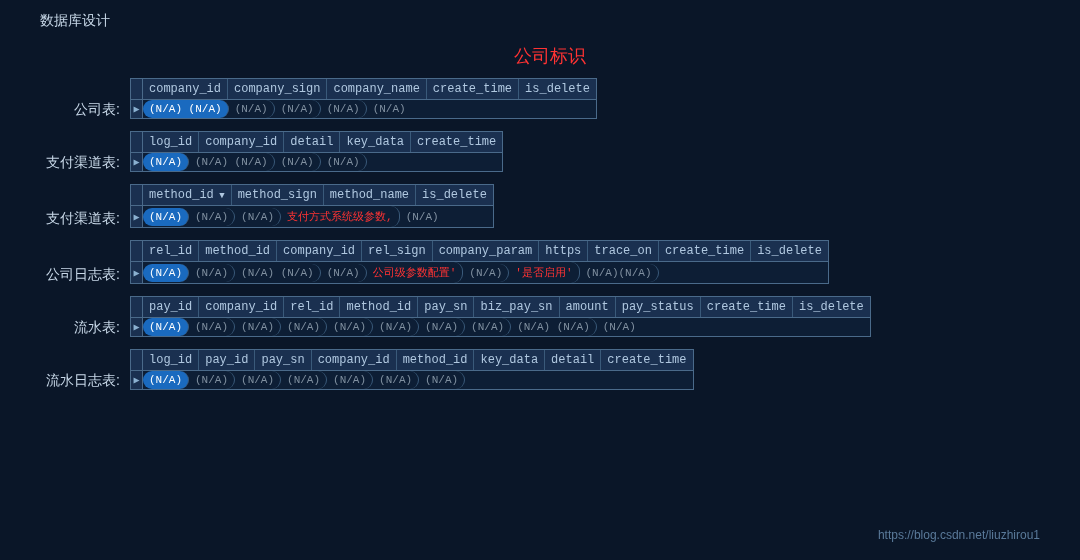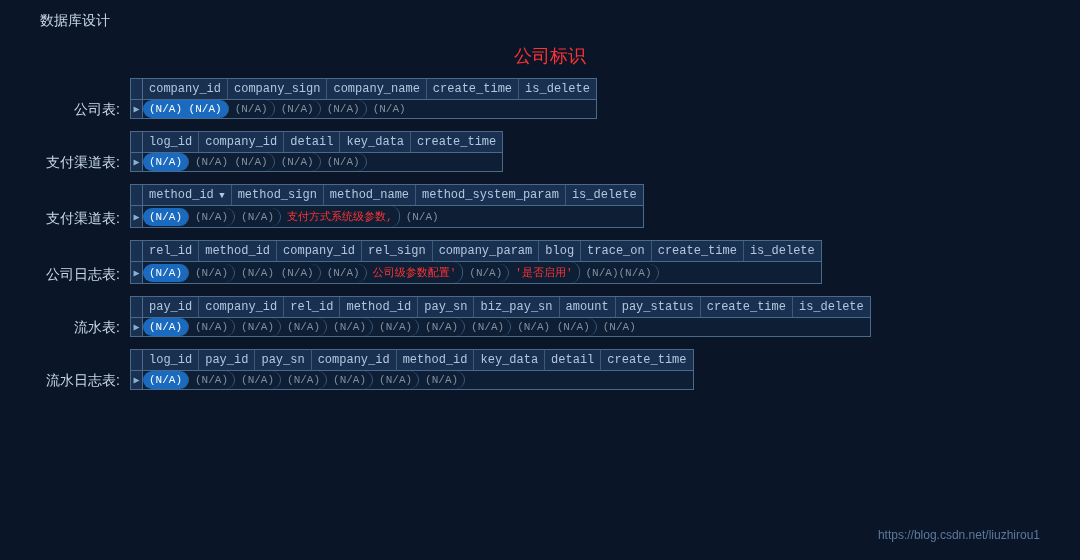--- a/index.html
+++ b/index.html
@@ -180,21 +180,20 @@
       </div>
       <div class="table-row-wrapper">
         <div class="row-label">支付渠道表:</div>
         <div class="overlay-container">
           <div class="db-table">
             <div class="db-table-header">
               <div style="width: 12px; border-right: 1px solid rgb(74, 106, 138);"></div>
               <div class="col-header has-arrow">method_id</div>
               <div class="col-header">method_sign</div>
               <div class="col-header">method_name</div>
-              <div class="col-header">method_system_param</div>
               <div class="col-header">is_delete</div>
             </div>
             <div class="db-table-body">
               <div class="row-indicator"></div>
               <div class="col-cell highlighted">(N/A)</div>
               <div class="col-cell">(N/A)</div>
               <div class="col-cell">(N/A)</div>
               <div class="col-cell red-text">支付方式系统级参数,</div>
               <div class="col-cell">(N/A)</div>
             </div>
@@ -205,21 +204,21 @@
         <div class="row-label">公司日志表:</div>
         <div class="overlay-container">
           <div class="db-table">
             <div class="db-table-header">
               <div style="width: 12px; border-right: 1px solid rgb(74, 106, 138);"></div>
               <div class="col-header">rel_id</div>
               <div class="col-header">method_id</div>
               <div class="col-header">company_id</div>
               <div class="col-header">rel_sign</div>
               <div class="col-header">company_param</div>
-              <div class="col-header">blog</div>
+              <div class="col-header">https</div>
               <div class="col-header">trace_on</div>
               <div class="col-header">create_time</div>
               <div class="col-header">is_delete</div>
             </div>
             <div class="db-table-body">
               <div class="row-indicator"></div>
               <div class="col-cell highlighted">(N/A)</div>
               <div class="col-cell">(N/A)</div>
               <div class="col-cell">(N/A) (N/A)</div>
               <div class="col-cell">(N/A)</div>

